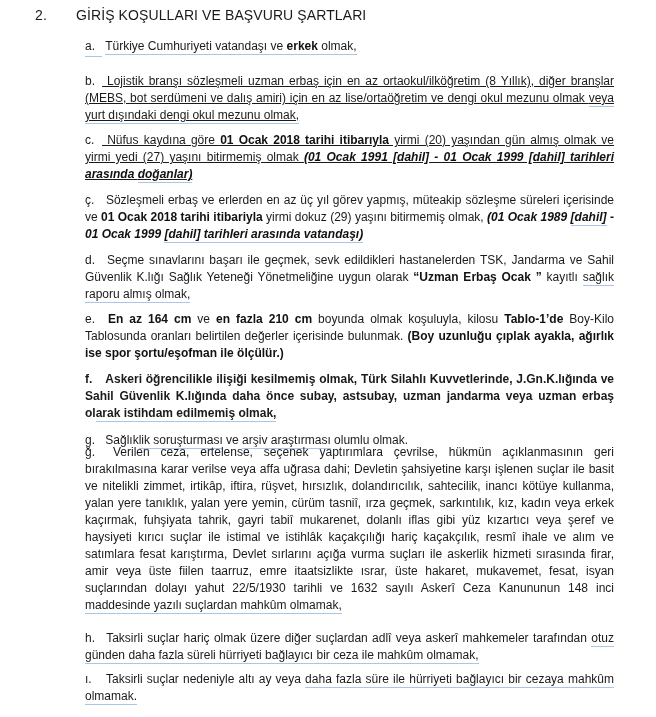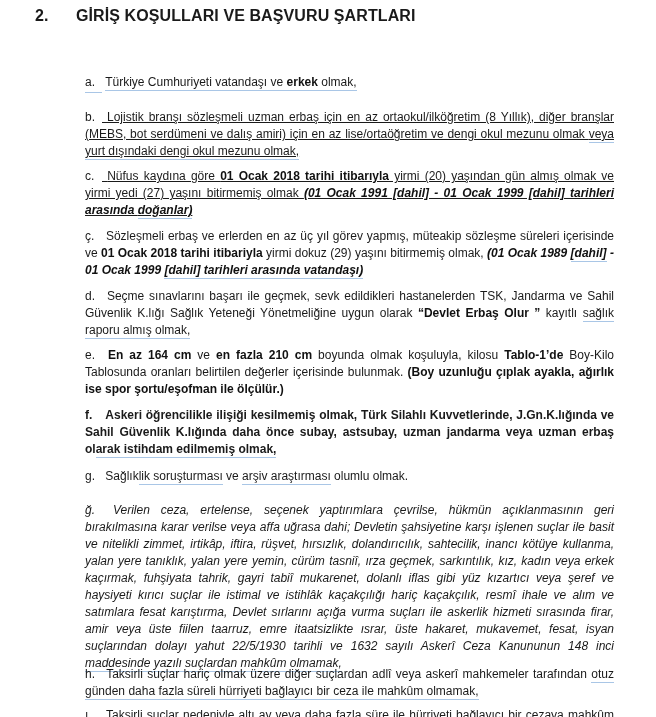--- a/index.html
+++ b/index.html
@@ -5,26 +5,26 @@
   html, body { margin: 0; padding: 0; background: #ffffff; }
   body {
     width: 656px; height: 717px; overflow: hidden;
     font-family: "Liberation Sans", sans-serif;
     color: #1a1a1a;
     position: relative;
   }
   .doc { position: absolute; left: 0; top: 0; width: 656px; }
   .heading {
     position: absolute; left: 35px; top: 7px;
-    font-size: 16px; font-weight: bold; color: #1a1a1a; letter-spacing: 0.1px;
+    font-size: 14px; font-weight: normal; color: #1a1a1a; letter-spacing: 0.1px;
   }
   .heading .num { display: inline-block; width: 41px; }
   .para {
     position: absolute; left: 32px; width: 582px;
-    font-size: 12px; line-height: 17px; text-align: justify; margin-top: 36px;
+    font-size: 12px; line-height: 17px; text-align: justify;
   }
   .para .first { padding-left: 53px; }
   .para .lbl { display: inline-block; min-width: 17px; }
   .u { border-bottom: 1.5px solid #a9c6e6; padding-bottom: 1px; }
   b { font-weight: bold; color: #111; }
   .bi { font-weight: bold; font-style: italic; color: #111; }
 </style>
 </head>
 <body>
 
@@ -58,21 +58,21 @@
   <div class="para" style="top:192px;">
     <div class="first">
       <span class="lbl">ç.</span>
       <span>Sözleşmeli erbaş ve erlerden en az üç yıl görev yapmış, müteakip sözleşme süreleri içerisinde ve </span><b>01 Ocak 2018 tarihi itibariyla</b><span> yirmi dokuz (29) yaşını bitirmemiş olmak, </span><span class="bi">(01 Ocak 1989 </span><span class="bi u">[dahil]</span><span class="bi">  - 01 Ocak 1999 </span><span class="bi u">[dahil] tarihleri arasında vatandaşı)</span>
     </div>
   </div>
 
   <div class="para" style="top:252px;">
     <div class="first">
       <span class="lbl">d.</span>
-      <span>Seçme sınavlarını başarı ile geçmek, sevk edildikleri hastanelerden TSK, Jandarma ve Sahil Güvenlik K.lığı Sağlık Yeteneği Yönetmeliğine uygun olarak </span><b>“Devlet Erbaş Olur ”</b><span> kayıtlı </span><span class="u">sağlık raporu almış olmak,</span>
+      <span>Seçme sınavlarını başarı ile geçmek, sevk edildikleri hastanelerden TSK, Jandarma ve Sahil Güvenlik K.lığı Sağlık Yeteneği Yönetmeliğine uygun olarak </span><b>“Uzman Erbaş Ocak ”</b><span> kayıtlı </span><span class="u">sağlık raporu almış olmak,</span>
     </div>
   </div>
 
   <div class="para" style="top:311px;">
     <div class="first">
       <span class="lbl">e.</span>
       <b>En az 164 cm</b><span> ve </span><b>en fazla 210 cm</b><span> boyunda olmak koşuluyla, kilosu </span><b>Tablo-1’de</b><span> Boy-Kilo Tablosunda oranları belirtilen değerler içerisinde bulunmak. </span><b>(Boy uzunluğu çıplak ayakla, ağırlık ise spor şortu/eşofman ile ölçülür.)</b>
     </div>
   </div>
 
@@ -83,21 +83,21 @@
     </div>
   </div>
 
   <div class="para" style="top:432px;">
     <div class="first">
       <span class="lbl">g.</span>
       <span>Sağlık</span><span class="u">lik soruşturması</span><span> ve </span><span class="u">arşiv araştırması</span><span> olumlu olmak.</span>
     </div>
   </div>
 
-  <div class="para" style="top:466px;font-style:italic;">
+  <div class="para" style="top:444px;">
     <div class="first">
       <span class="lbl">ğ.</span>
       <span>Verilen ceza, ertelense, seçenek yaptırımlara çevrilse, hükmün açıklanmasının geri bırakılmasına karar verilse veya affa uğrasa dahi; Devletin şahsiyetine karşı işlenen suçlar ile basit ve nitelikli zimmet, irtikâp, iftira, rüşvet, hırsızlık, dolandırıcılık, sahtecilik, inancı kötüye kullanma, yalan yere tanıklık, yalan yere yemin, cürüm tasniî, ırza geçmek, sarkıntılık, kız, kadın veya erkek kaçırmak, fuhşiyata tahrik, gayri tabiî mukarenet, dolanlı iflas gibi yüz kızartıcı veya şeref ve haysiyeti kırıcı suçlar ile istimal ve istihlâk kaçakçılığı hariç kaçakçılık, resmî ihale ve alım ve satımlara fesat karıştırma, Devlet sırlarını açığa vurma suçları ile askerlik hizmeti sırasında firar, amir veya üste fiilen taarruz, emre itaatsizlikte ısrar, üste hakaret, mukavemet, fesat, isyan suçlarından dolayı yahut 22/5/1930 tarihli ve 1632 sayılı Askerî Ceza Kanununun 148 inci </span><span class="u">maddesinde yazılı suçlardan mahkûm olmamak,</span>
     </div>
   </div>
 
   <div class="para" style="top:630px;">
     <div class="first">
       <span class="lbl">h.</span>
       <span>Taksirli suçlar hariç olmak üzere diğer suçlardan adlî veya askerî mahkemeler tarafından </span><span class="u">otuz günden daha fazla süreli hürriyeti bağlayıcı bir ceza ile mahkûm olmamak,</span>

